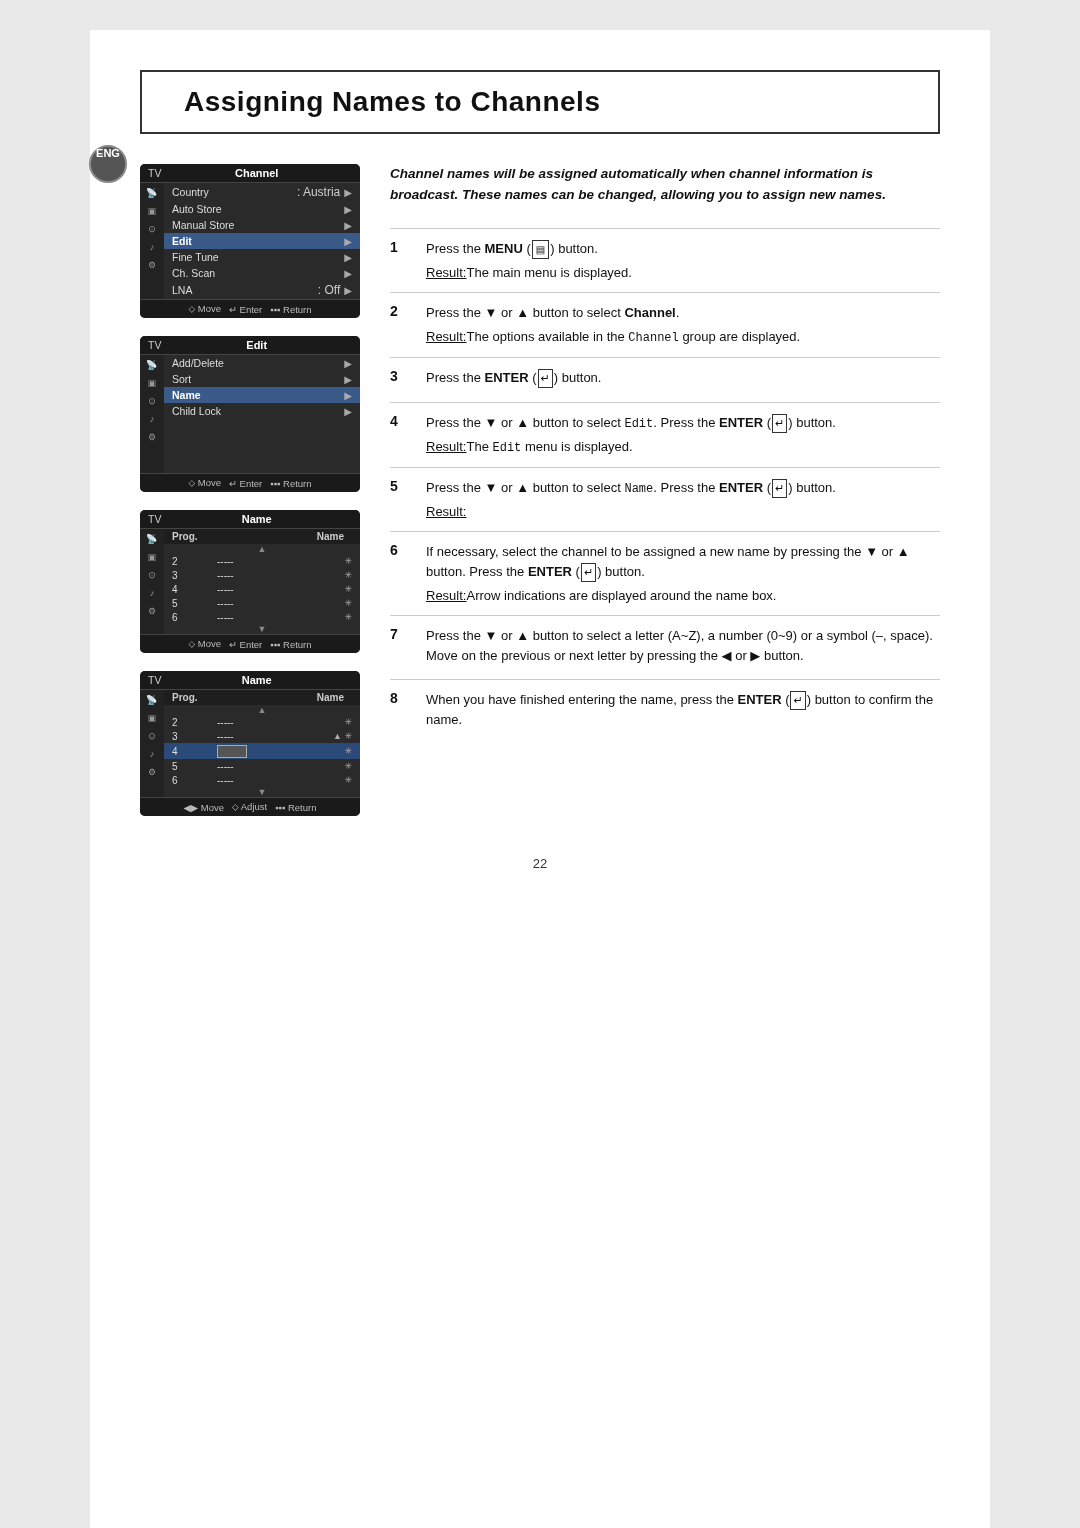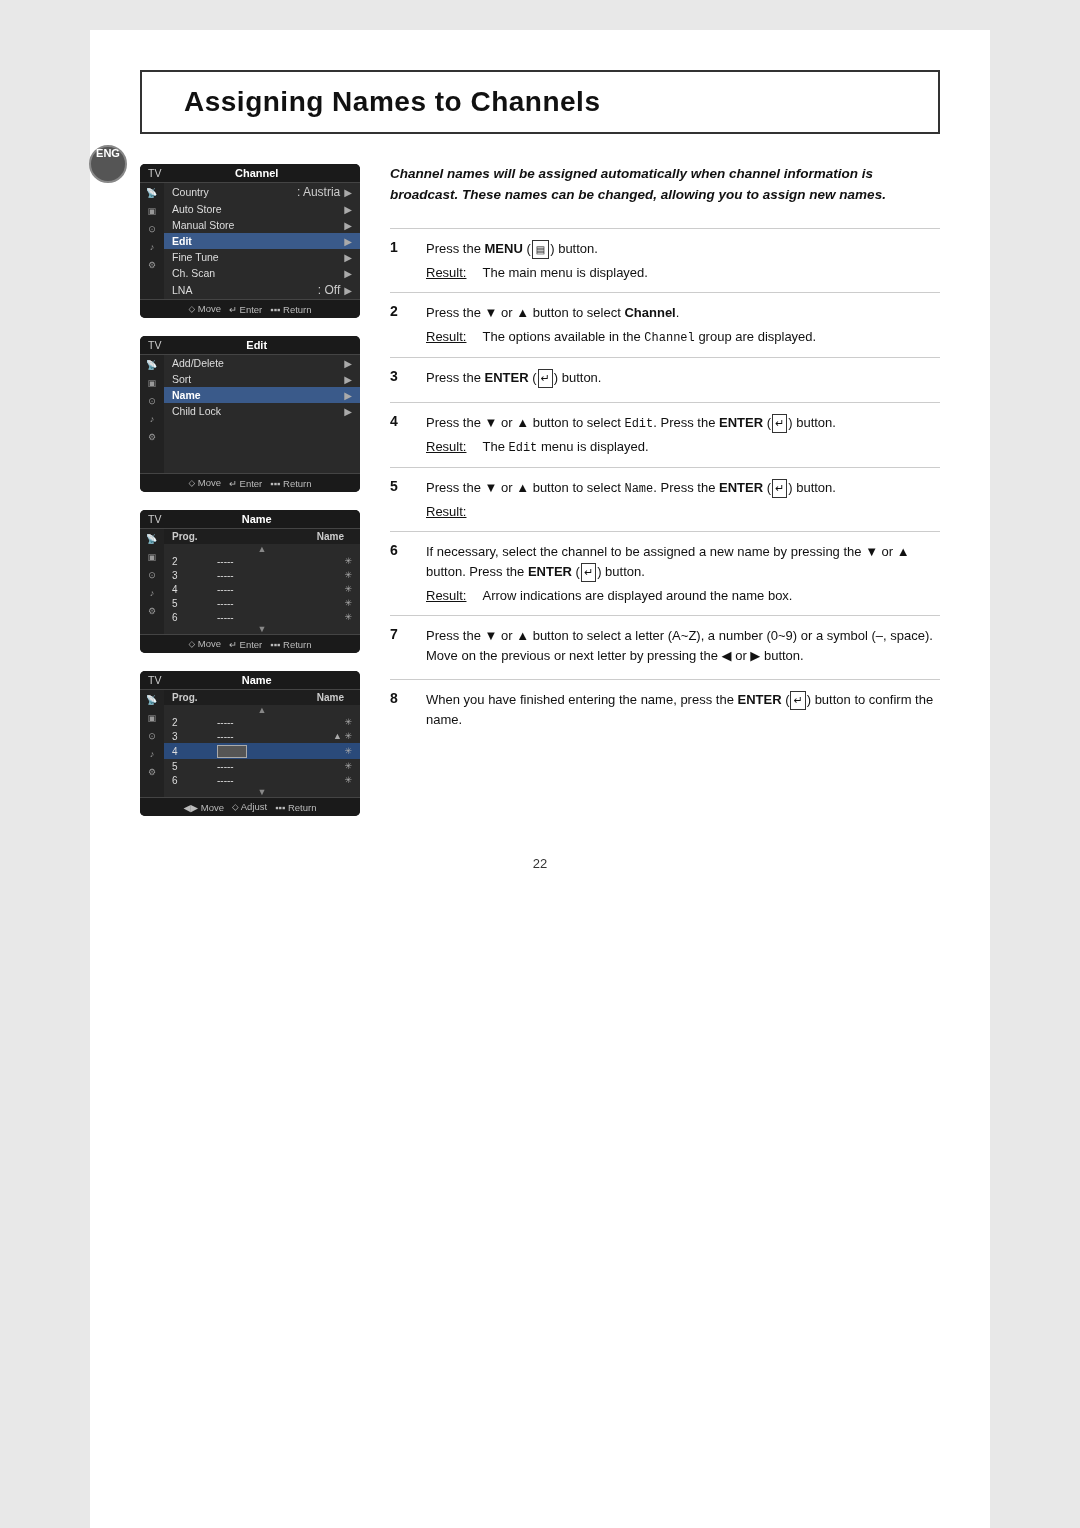--- a/index.html
+++ b/index.html
@@ -214,21 +214,21 @@
     }
     .step-content {
       flex: 1;
       font-size: 13px;
       line-height: 1.5;
       color: #111;
     }
     .step-content p { margin-bottom: 4px; }
     .result-line {
       display: flex;
-      gap: 16px;
+      gap: 0;
       font-size: 13px;
       line-height: 1.5;
     }
     .result-label {
       text-decoration: underline;
       font-size: 13px;
       flex-shrink: 0;
     }
     .bold { font-weight: bold; }
     .mono { font-family: 'Courier New', monospace; font-size: 12px; }

